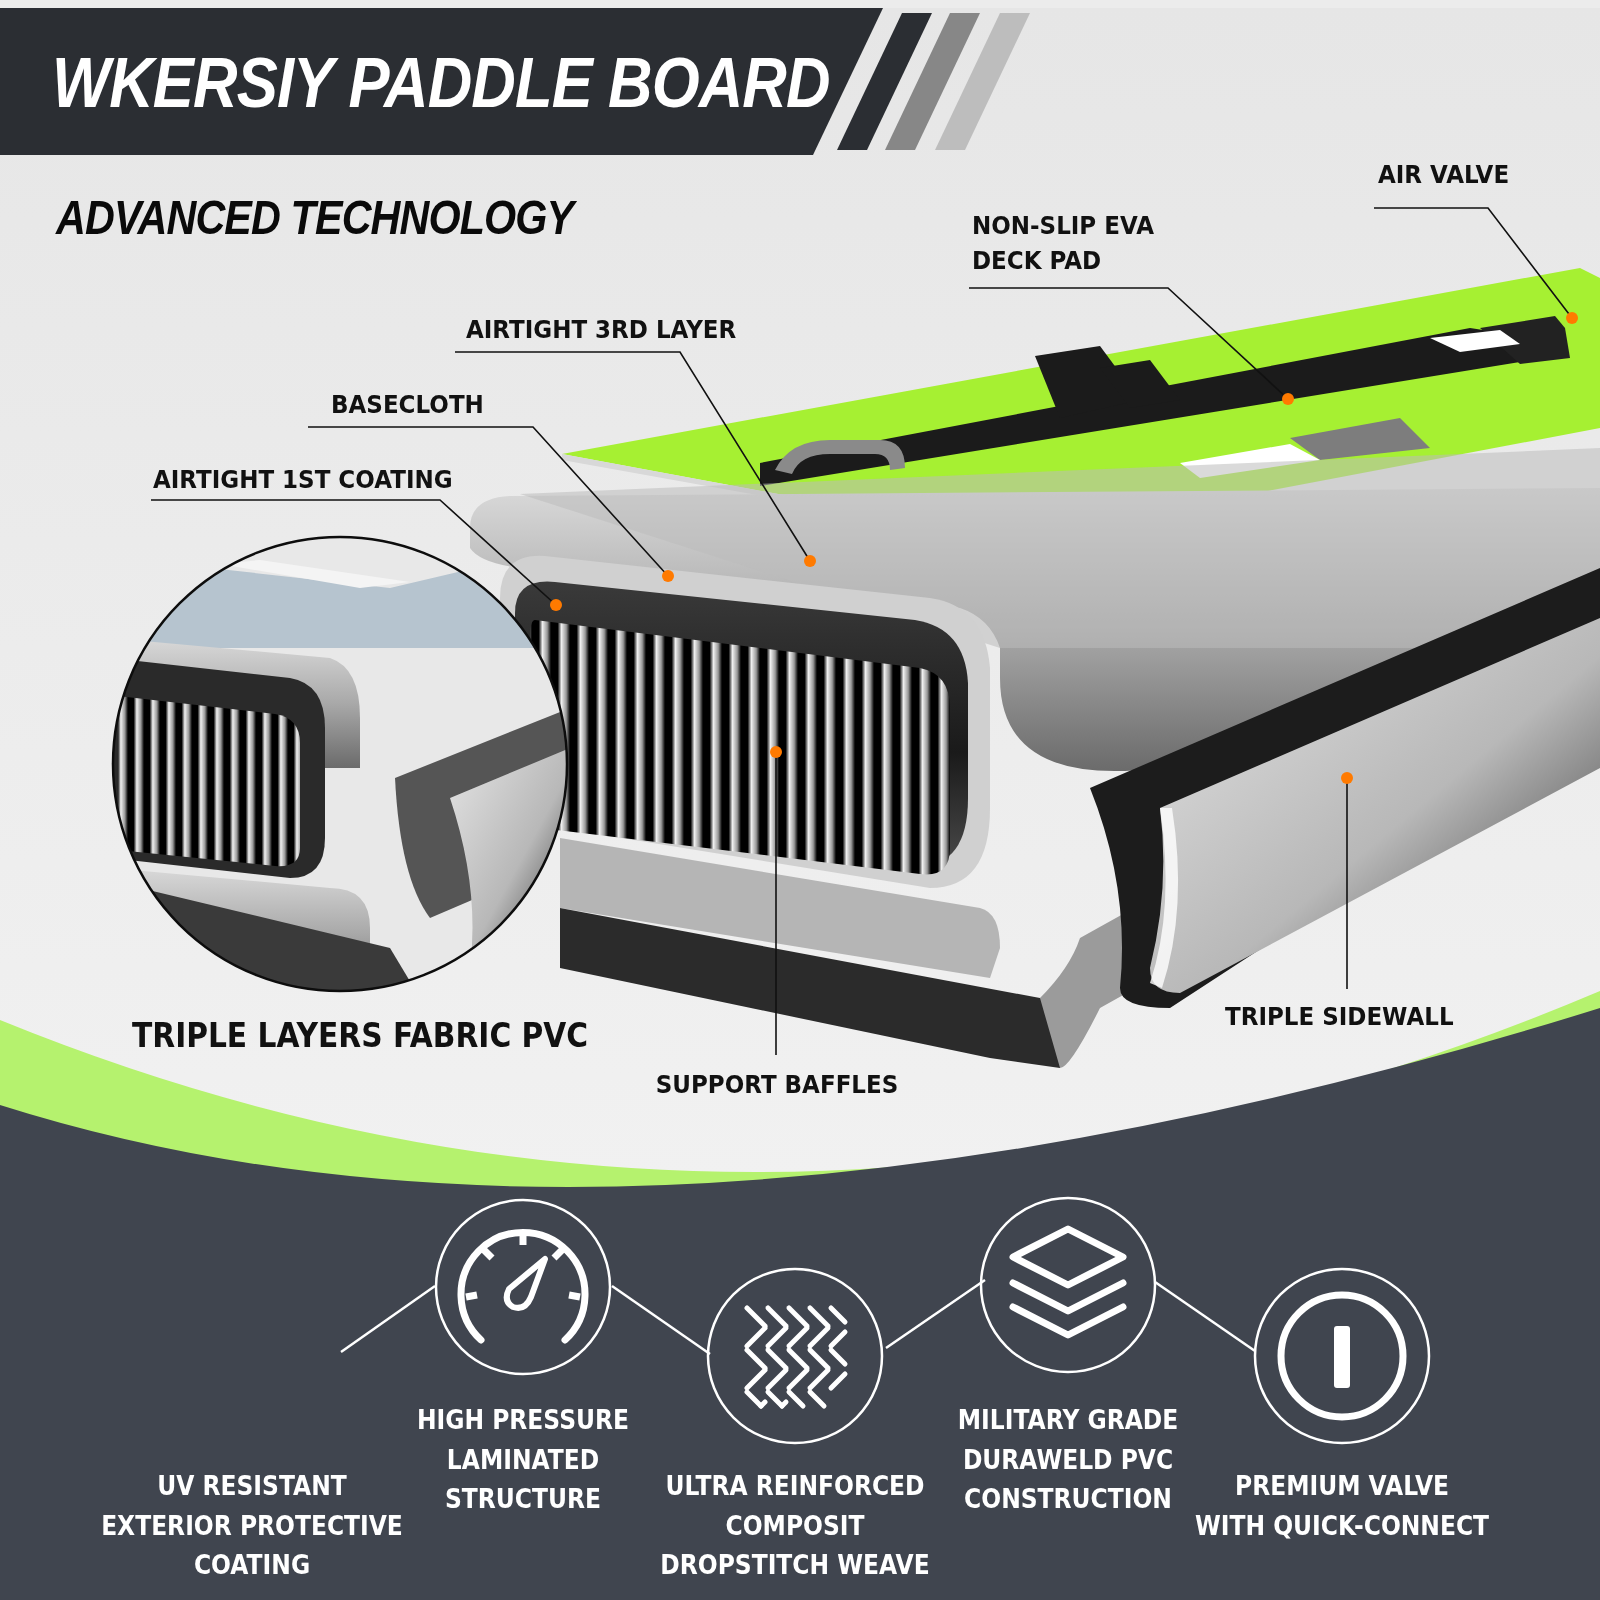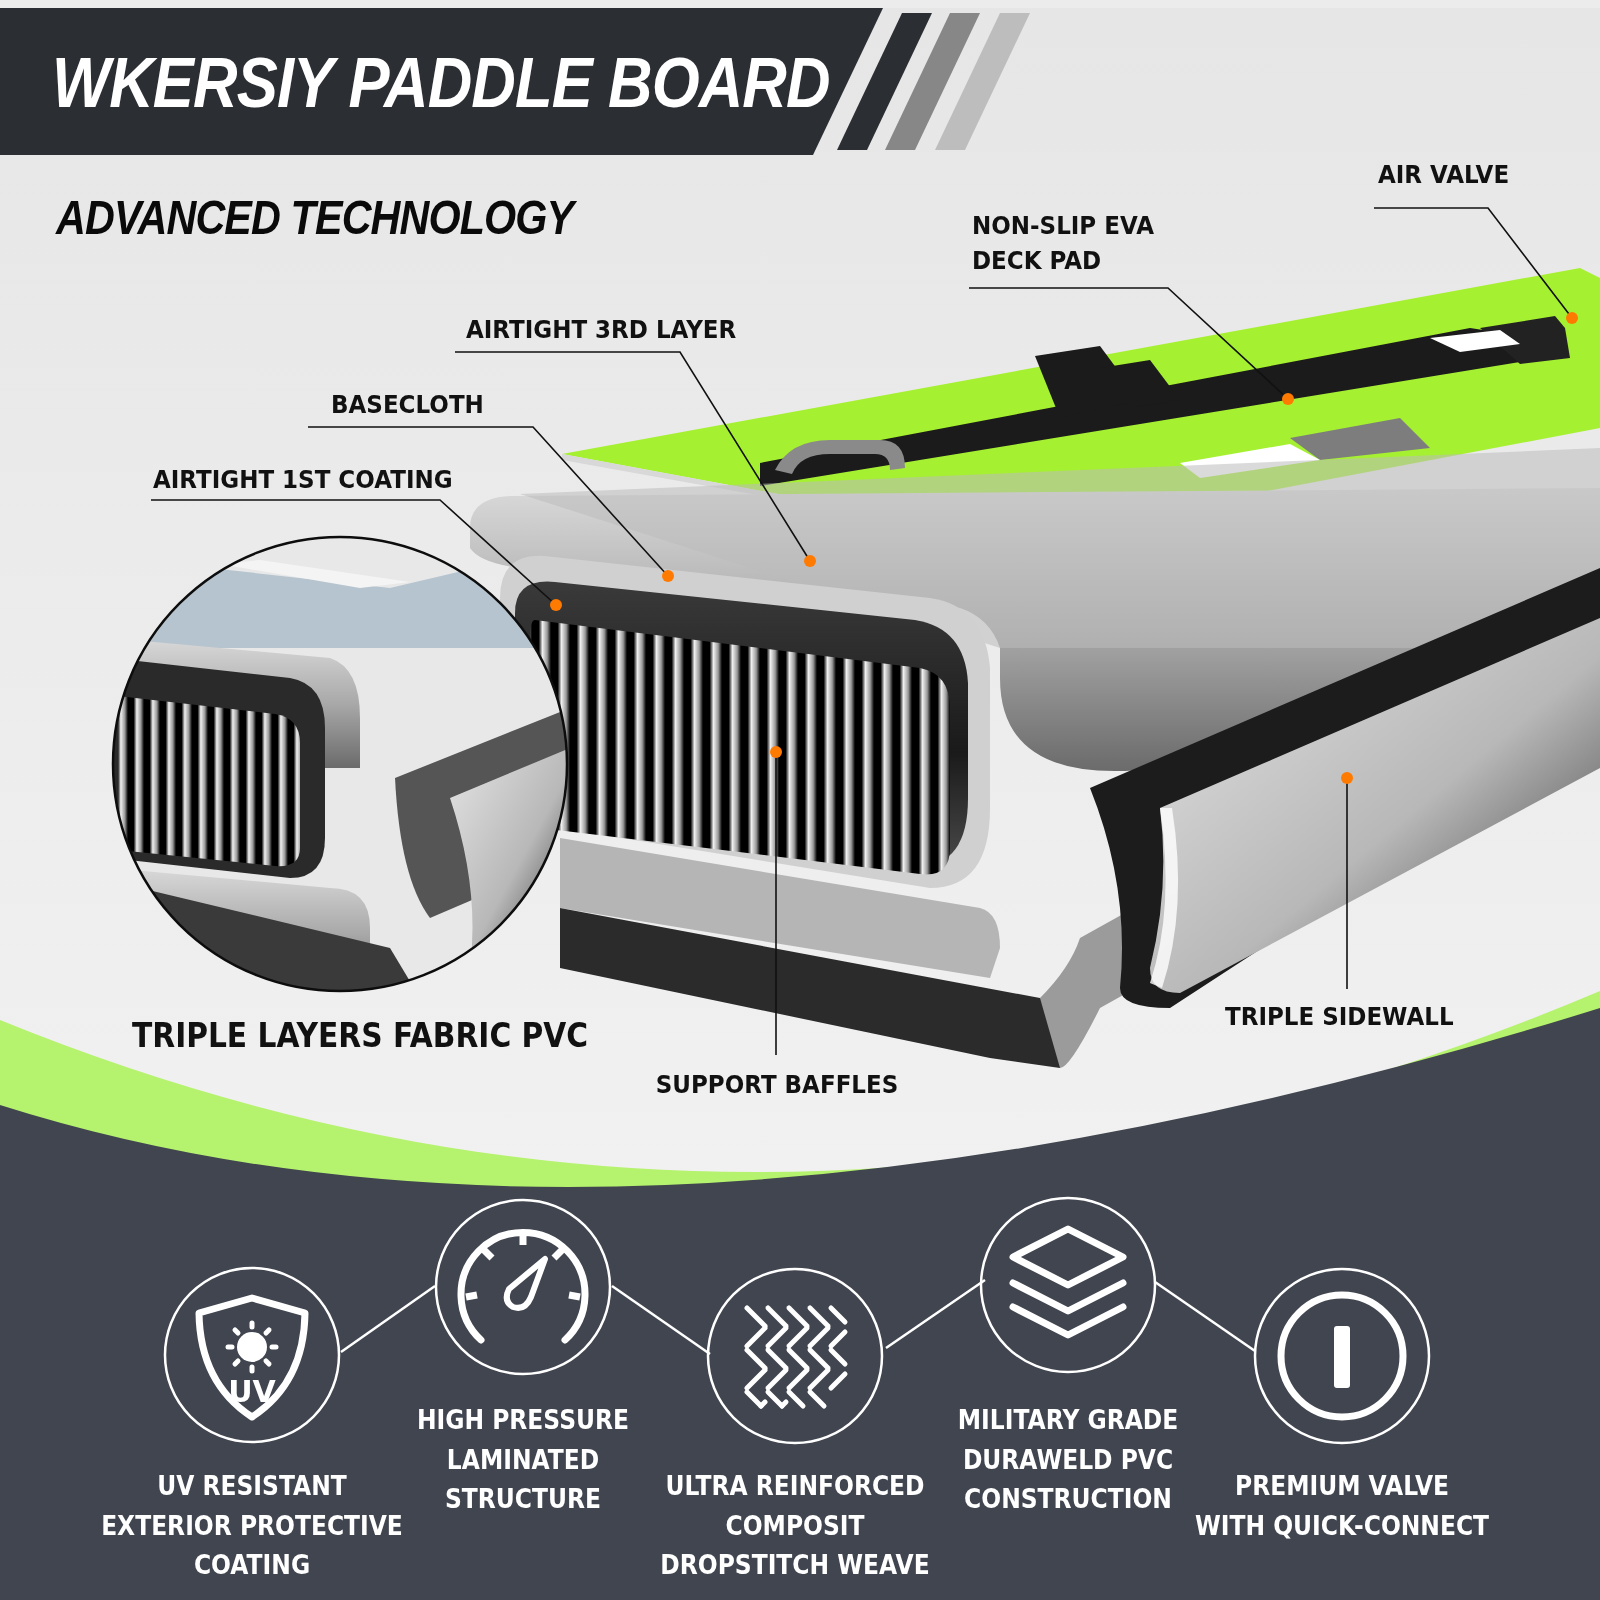--- a/index.html
+++ b/index.html
@@ -150,38 +150,20 @@
   <div class="abs callout" style="left:972px;top:201px;">NON-SLIP EVA</div>
   <div class="abs callout" style="left:972px;top:236px;">DECK PAD</div>
   <div class="abs callout" style="left:466px;top:305px;">AIRTIGHT 3RD LAYER</div>
   <div class="abs callout" style="left:331px;top:380px;">BASECLOTH</div>
   <div class="abs callout" style="left:153px;top:455px;">AIRTIGHT 1ST COATING</div>
   <div class="abs callout center" style="left:577px;width:400px;top:1060px;">SUPPORT BAFFLES</div>
   <div class="abs callout" style="left:1225px;top:992px;">TRIPLE SIDEWALL</div>
 
   <div class="abs big-label" style="left:132px;top:1008px;">TRIPLE LAYERS FABRIC PVC</div>
 
-  <div class="abs" style="left:162px;top:1257px;width:180px;height:180px;">
-    <svg width="180" height="180">
-      <circle cx="90" cy="90" r="87" fill="none" stroke="#fff" stroke-width="2.5"></circle>
-      <path d="M90,33 L143,48 Q142,118 90,152 Q38,118 37,48 Z" fill="none" stroke="#fff" stroke-width="7" stroke-linejoin="round"></path>
-      <circle cx="90" cy="82" r="15" fill="#fff"></circle>
-      <g stroke="#fff" stroke-width="5" stroke-linecap="round">
-        <line x1="90" y1="58" x2="90" y2="62"></line>
-          <line x1="90" y1="102" x2="90" y2="106"></line>
-        <line x1="66" y1="82" x2="70" y2="82"></line>
-          <line x1="110" y1="82" x2="114" y2="82"></line>
-        <line x1="73" y1="65" x2="76" y2="68"></line>
-          <line x1="104" y1="96" x2="107" y2="99"></line>
-        <line x1="107" y1="65" x2="104" y2="68"></line>
-          <line x1="76" y1="96" x2="73" y2="99"></line>
-      </g>
-      <text x="90" y="137" text-anchor="middle" fill="#fff" font-family="DejaVu Sans, sans-serif" font-weight="bold" font-size="30">UV</text>
-    </svg>
-  </div>
   <div class="abs feature-label" style="left:52px;width:400px;top:1459px;">
     <div>UV RESISTANT</div>
     <div>EXTERIOR PROTECTIVE</div>
     <div>COATING</div>
   </div>
 
   <div class="abs" style="left:433px;top:1189px;width:180px;height:180px;">
     <svg width="180" height="180">
       <circle cx="90" cy="90" r="87" fill="none" stroke="#fff" stroke-width="2.5"></circle>
       <path d="M48,143 A62,62 0 1,1 132,143" fill="none" stroke="#fff" stroke-width="7" stroke-linecap="round"></path>

